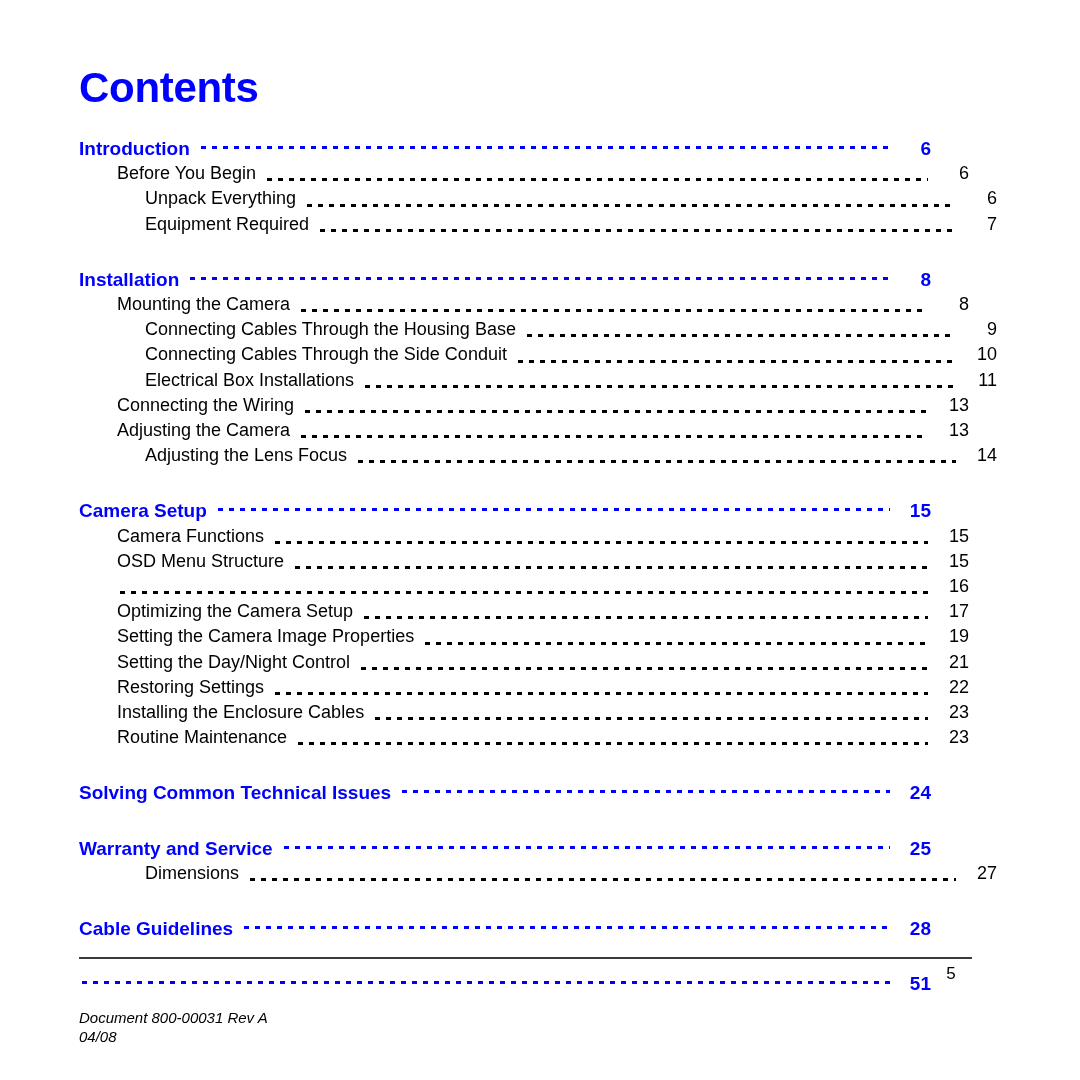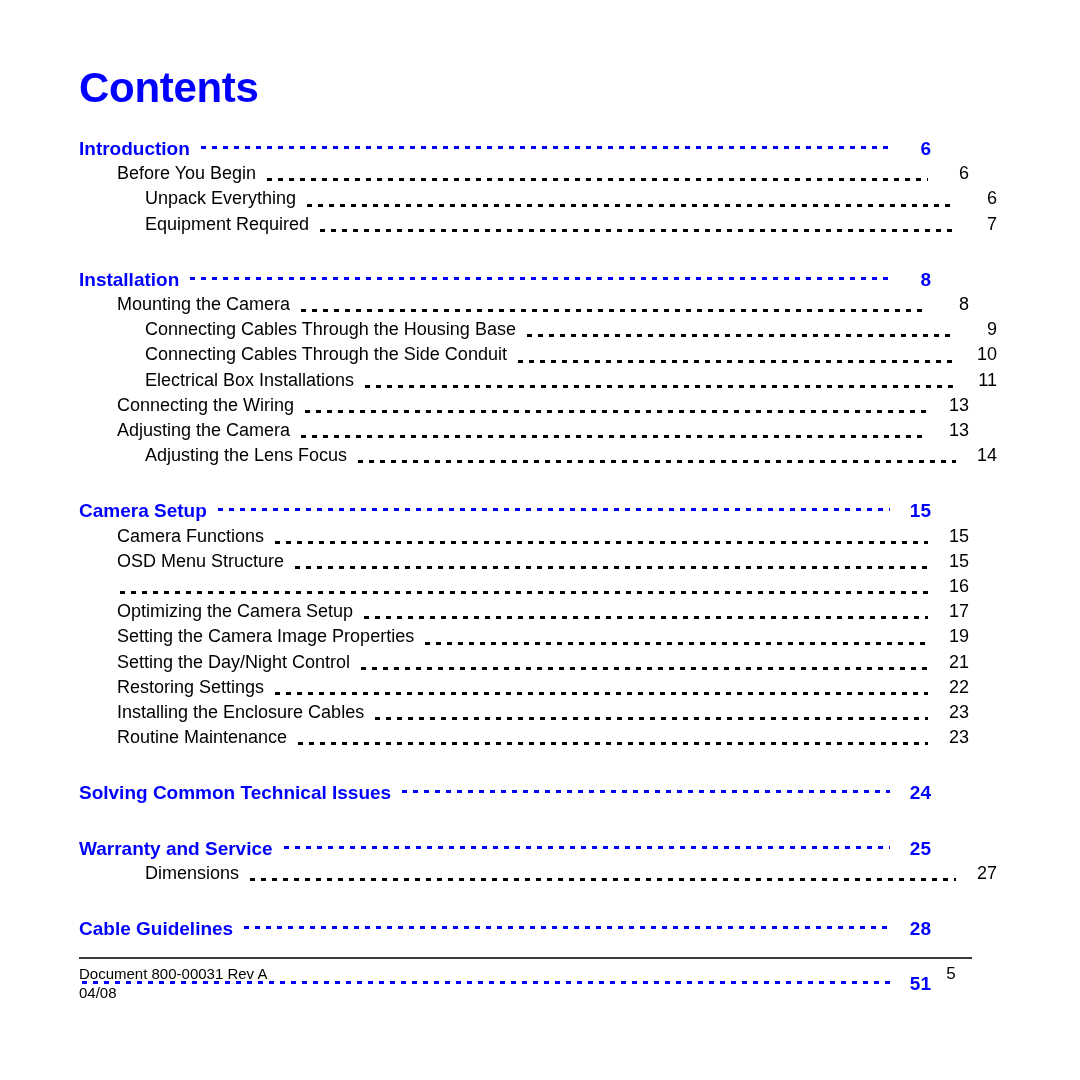--- a/index.html
+++ b/index.html
@@ -112,24 +112,25 @@
     position: absolute;
     left: 79px;
     top: 957px;
     width: 893px;
     height: 2px;
     background: #3a3a3a;
   }
   .footer-left {
     position: absolute;
     left: 79px;
-    top: 964px;
+    top: 1008px;
     font-size: 15px;
     line-height: 19px;
     color: #000000;
+    font-style: italic;
   }
   .footer-pageno {
     position: absolute;
     left: 930px;
     top: 964px;
     width: 42px;
     text-align: center;
     font-size: 17px;
     line-height: 19px;
     color: #000000;

